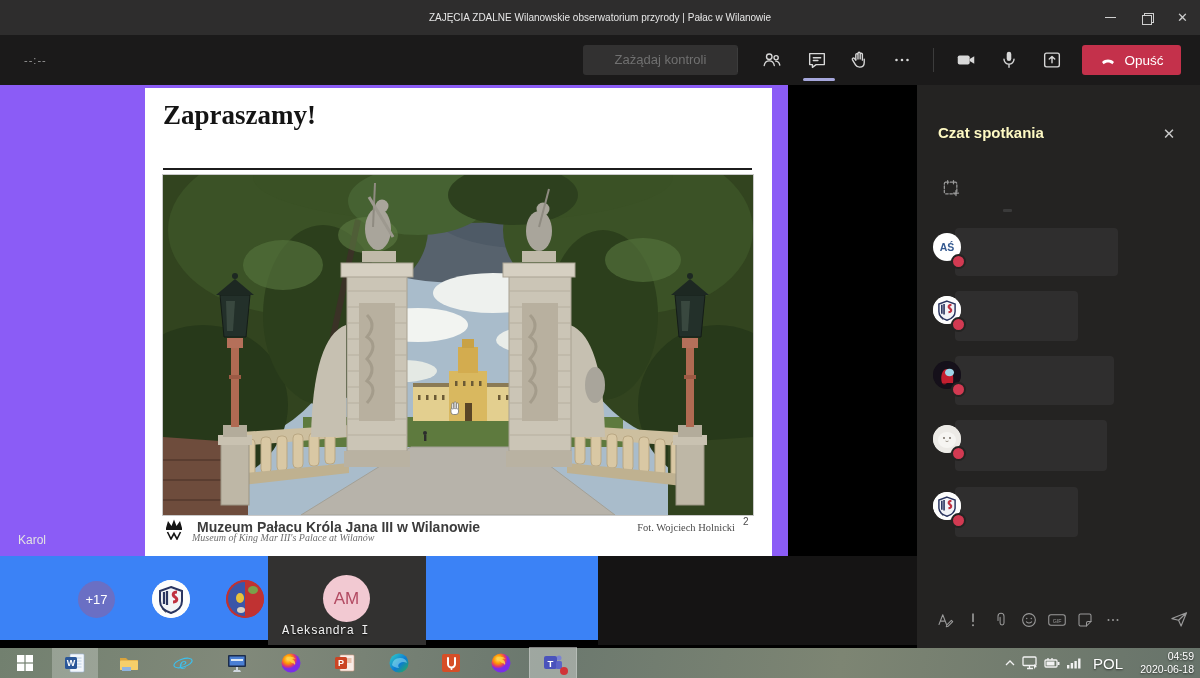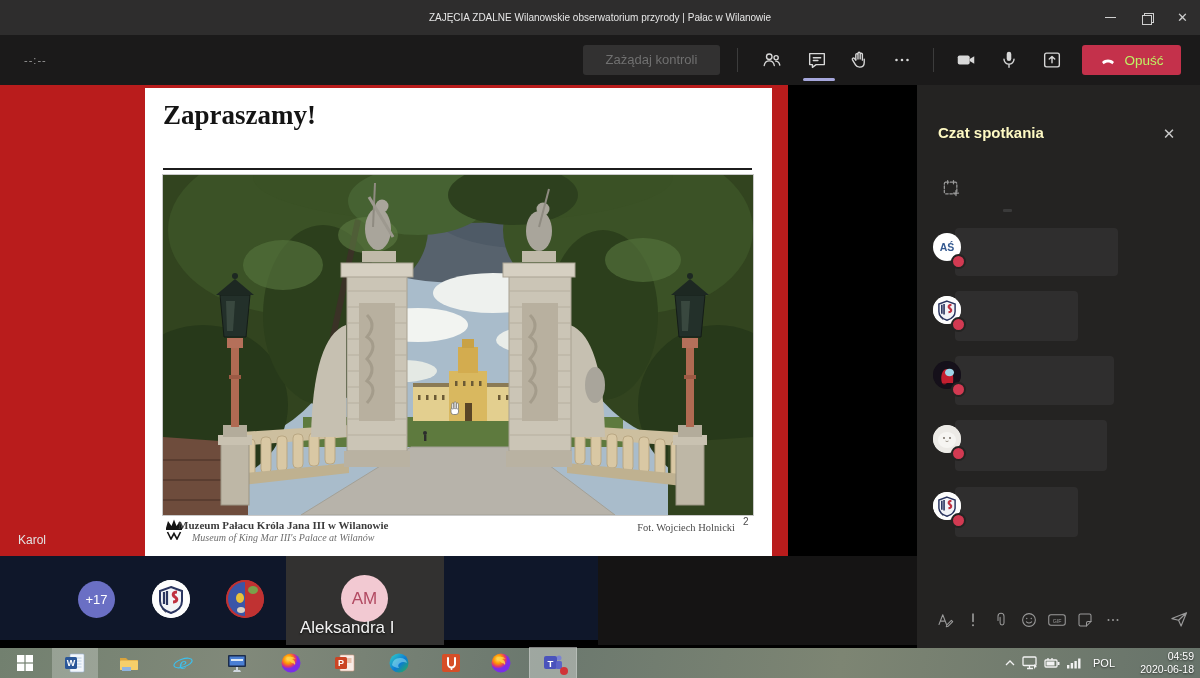--- a/index.html
+++ b/index.html
@@ -14,56 +14,56 @@
   #btn-min{left:1088px;} #btn-restore{left:1124px;} #btn-close{left:1160px;}
   .minline{display:block;width:11px;height:1.4px;background:#cfcfcf;}
   .restoreglyph{position:relative;width:10px;height:10px;}
   .restoreglyph .b{position:absolute;border:1.2px solid #cfcfcf;width:8px;height:8px;}
   .restoreglyph .b1{left:2px;top:0;background:#2e2d2d;}
   .restoreglyph .b2{left:0;top:2px;background:#2e2d2d;}
 
   
   .toolbar{left:0;top:35px;width:1200px;height:50px;background:#1b1a1a;}
   .timer{left:24px;top:19px;color:#9a9a9a;font-size:11px;letter-spacing:1px;}
-  .req-btn{left:583px;top:10px;width:137px;height:30px;background:#323131;color:#707070;
+  .req-btn{left:583px;top:10px;width:155px;height:30px;background:#323131;color:#707070;
            font-size:13px;border:none;border-radius:3px;text-align:center;line-height:30px;}
   .tb-divider{top:13px;width:1px;height:24px;background:#3c3c3c;}
   .tb-icon{top:13px;width:32px;height:24px;display:flex;align-items:center;justify-content:center;}
   .tb-icon svg{stroke:#d8d8d8;fill:none;stroke-width:1.5;stroke-linecap:round;stroke-linejoin:round;}
   .chat-underline{left:803px;top:43px;width:32px;height:3px;background:#a6a7dc;border-radius:2px;}
   .leave-btn{left:1082px;top:10px;width:99px;height:30px;background:#c4314b;border-radius:3px;
-             display:flex;align-items:center;justify-content:center;gap:7px;color:#bef264;font-size:13.5px;}
+             display:flex;align-items:center;justify-content:center;gap:7px;color:#ffffff;font-size:13.5px;}
 
   
-  .stage{left:0;top:85px;width:788px;height:471px;background:#b91c1c;}
+  .stage{left:0;top:85px;width:788px;height:471px;background:#8b5cf6;}
   .slide{left:145px;top:3px;width:627px;height:468px;background:#ffffff;}
   .slide-title{left:18px;top:12px;font-family:"Liberation Serif",serif;font-weight:bold;
                font-size:27px;color:#141414;}
   .slide-rule{left:18px;top:80px;width:589px;height:2px;background:#1c1c1c;}
   .photo{left:18px;top:87px;width:590px;height:340px;outline:1px solid #c9c9c9;}
   .slide-footer-logo{left:18px;top:430px;}
-  .sf1{left:33px;top:431px;font-size:11px;color:#3c3c3c;font-weight:bold;
-       font-family:Liberation Serif, serif;}
+  .sf1{left:52px;top:431px;font-size:14px;color:#3c3c3c;font-weight:bold;
+       font-family:Liberation Sans, sans-serif;}
   .sf2{left:47px;top:444px;font-size:10px;color:#6e6e6e;font-style:italic;
        font-family:"Liberation Serif",serif;}
   .credit{left:430px;top:434px;width:160px;text-align:right;font-size:10.5px;color:#4a4a4a;
           font-family:"Liberation Serif",serif;}
   .pagenum{left:598px;top:428px;font-size:10px;color:#4a4a4a;}
   .presenter{left:18px;top:448px;color:#e3e3e3;font-size:12px;}
 
   
-  .filmstrip{left:0;top:556px;width:917px;height:84px;background:#0f172a;}
+  .filmstrip{left:0;top:556px;width:917px;height:84px;background:#3b82f6;}
   .ovflow{left:78px;top:25px;width:37px;height:37px;border-radius:50%;background:#6a6fc4;
           color:#fff;font-size:13px;display:flex;align-items:center;justify-content:center;}
   .fs-av{top:24px;width:38px;height:38px;border-radius:50%;overflow:hidden;background:#fff;}
   .tile{top:0;height:89px;background:#323130;}
   .tile .init{position:absolute;left:55px;top:19px;width:47px;height:47px;border-radius:50%;
               display:flex;align-items:center;justify-content:center;font-size:17px;}
-  .tile .nm{position:absolute;left:14px;bottom:7px;font-size:17px;color:#f2f2f2;
-            text-shadow:0 1px 2px rgba(0,0,0,.8);}
+  .tile .nm{position:absolute;left:14px;bottom:7px;font-size:12px;color:#f2f2f2;
+            text-shadow:0 1px 2px rgba(0,0,0,.8);font-family:Liberation Mono, monospace;}
   .init-am{background:#f2c9d2;color:#b24a62;}
   .init-kw{background:#e0e5d2;color:#5d6b41;}
   .blurname{position:absolute;left:44px;bottom:6px;width:78px;height:16px;background:#46454409;
             background:#474645;border-radius:2px;}
   .ghostbox{left:455px;top:5px;width:98px;height:19px;border:1px solid #b5b5b5;}
   .fs-rest{left:598px;top:0;width:319px;height:89px;background:#151414;}
 
   
   .chat{left:917px;top:85px;width:283px;height:563px;background:#242322;}
   .chat-header{left:21px;top:39px;font-size:15px;font-weight:bold;color:#fef9c3;}
@@ -89,21 +89,21 @@
 
   
   .taskbar{left:0;top:648px;width:1200px;height:30px;
     background:linear-gradient(100deg,#72806f 0%,#81897a 20%,#6b786e 45%,#7d8573 70%,#67736a 100%);}
   .tb-cell{top:0;width:46px;height:30px;display:flex;align-items:center;justify-content:center;}
   .tb-cell.hl{background:rgba(255,255,255,.25);}
   .tb-cell.hl2{background:rgba(255,255,255,.35);outline:1px solid rgba(255,255,255,.5);}
   .badge{position:absolute;right:8px;bottom:3px;width:8px;height:8px;border-radius:50%;background:#d13438;}
   .tray{top:0;height:30px;display:flex;align-items:center;color:#fff;}
   .tray svg{stroke:#f2f2f2;fill:none;stroke-width:1.3;}
-  .lang{left:1093px;font-size:11px;text-shadow:0 1px 2px rgba(0,0,0,.6);}
+  .lang{left:1093px;font-size:15px;text-shadow:0 1px 2px rgba(0,0,0,.6);}
   .clock{left:1128px;width:66px;flex-direction:column;justify-content:center;align-items:flex-end;
          font-size:10.5px;line-height:13px;text-shadow:0 1px 2px rgba(0,0,0,.6);}
 </style>
 </head>
 <body>
 
 <div id="app">
 
   <div class="abs titlebar">
     <div class="title">ZAJĘCIA ZDALNE Wilanowskie obserwatorium przyrody | Pałac w Wilanowie</div>
@@ -365,21 +365,21 @@
     <div class="abs fs-av" style="left:226px;background:#c23333;">
       <svg width="38" height="38" viewBox="0 0 38 38">
         <circle cx="19" cy="19" r="19" fill="#c03232"></circle>
         <path d="M2 19 a17 17 0 0 1 17-17 v34 a17 17 0 0 1-17-17" fill="#3a56a8"></path>
         <ellipse cx="14" cy="18" rx="4" ry="5" fill="#e8c23a"></ellipse>
         <ellipse cx="27" cy="10" rx="5" ry="4" fill="#7aa04a"></ellipse>
         <ellipse cx="15" cy="30" rx="4" ry="3" fill="#d8d0c2"></ellipse>
       </svg>
     </div>
 
-    <div class="abs tile" style="left:286px;width:158px;text-align:right;">
+    <div class="abs tile" style="left:268px;width:158px;text-align:right;">
       <div class="init init-am">AM</div>
       <div class="nm">Aleksandra I</div>
     </div>
     <div class="abs fs-rest"></div>
   </div>
 
   <div class="abs chat">
     <div class="abs chat-header">Czat spotkania</div>
     <div class="abs chat-close">
         <span>✕</span>

